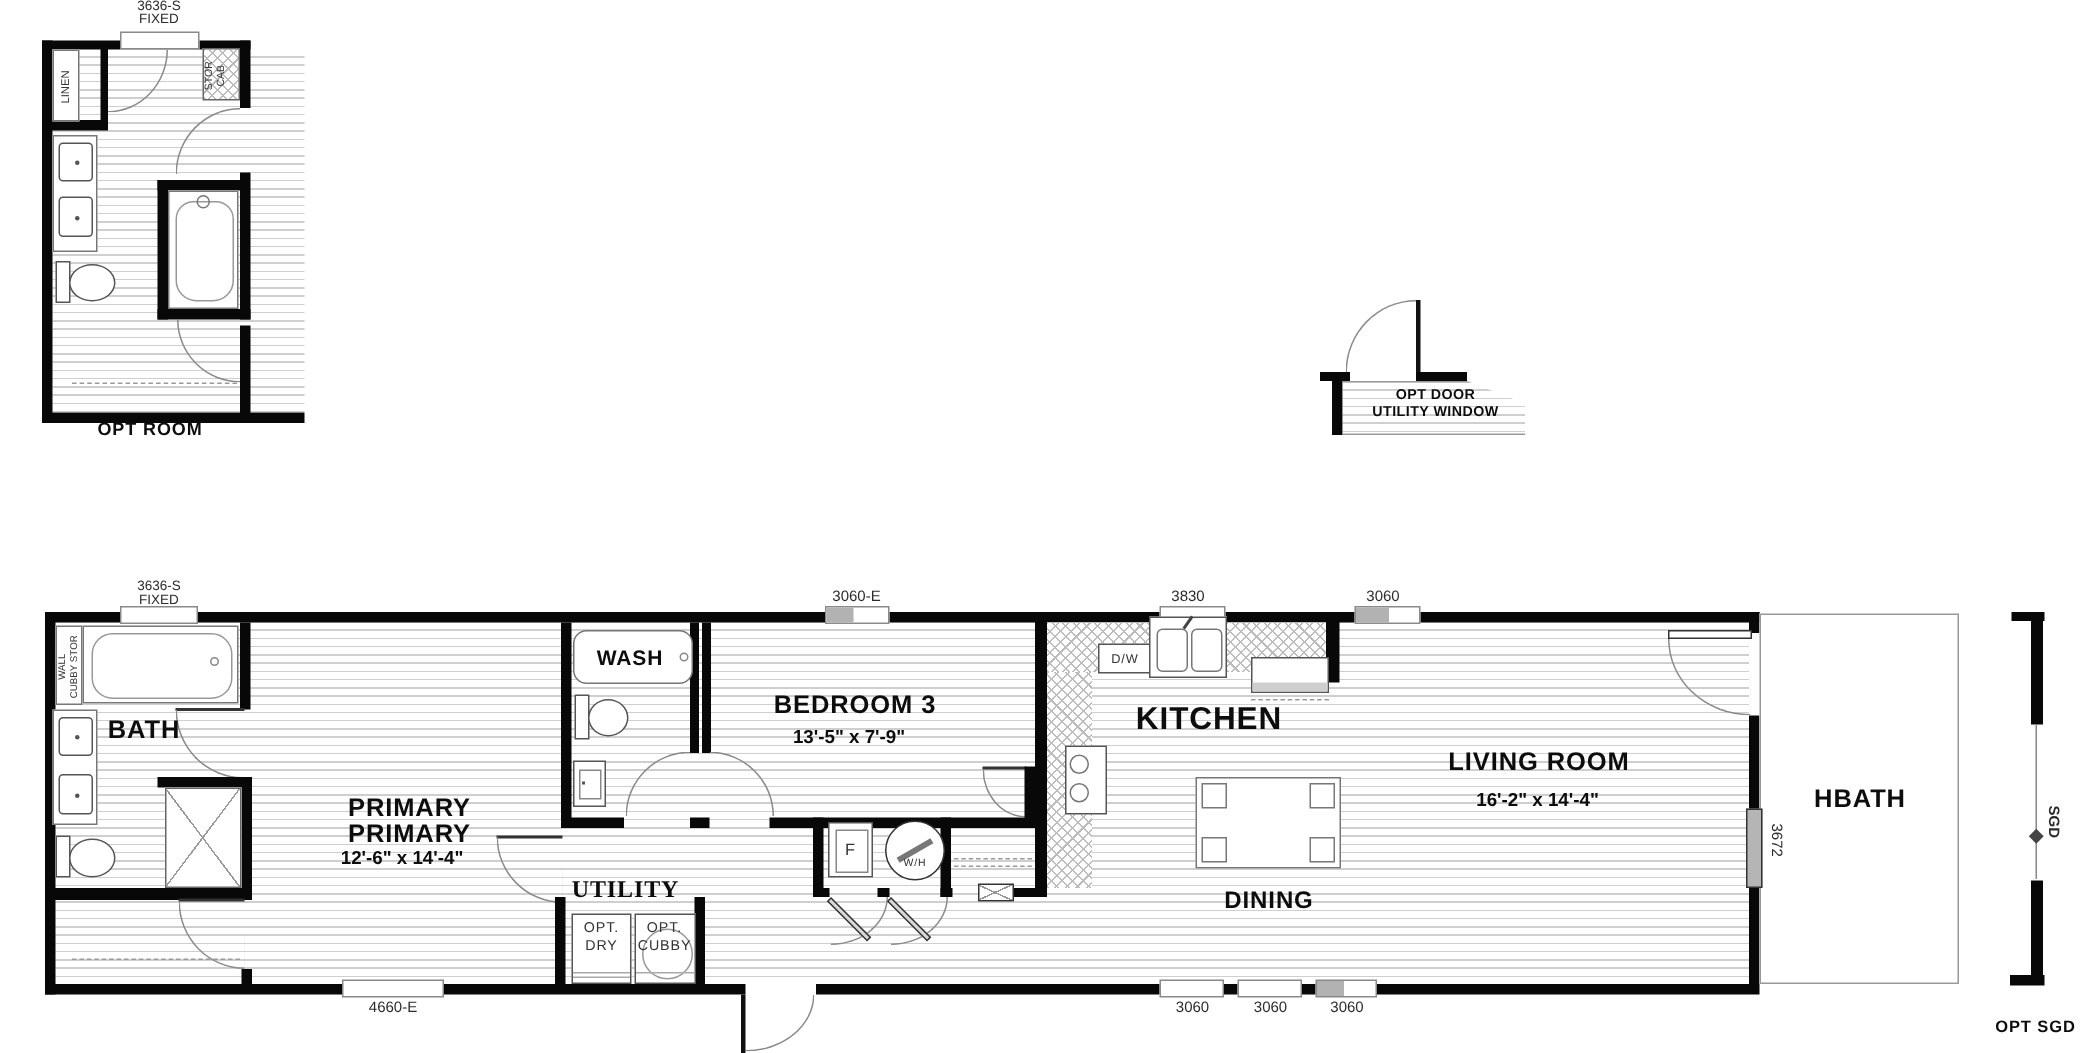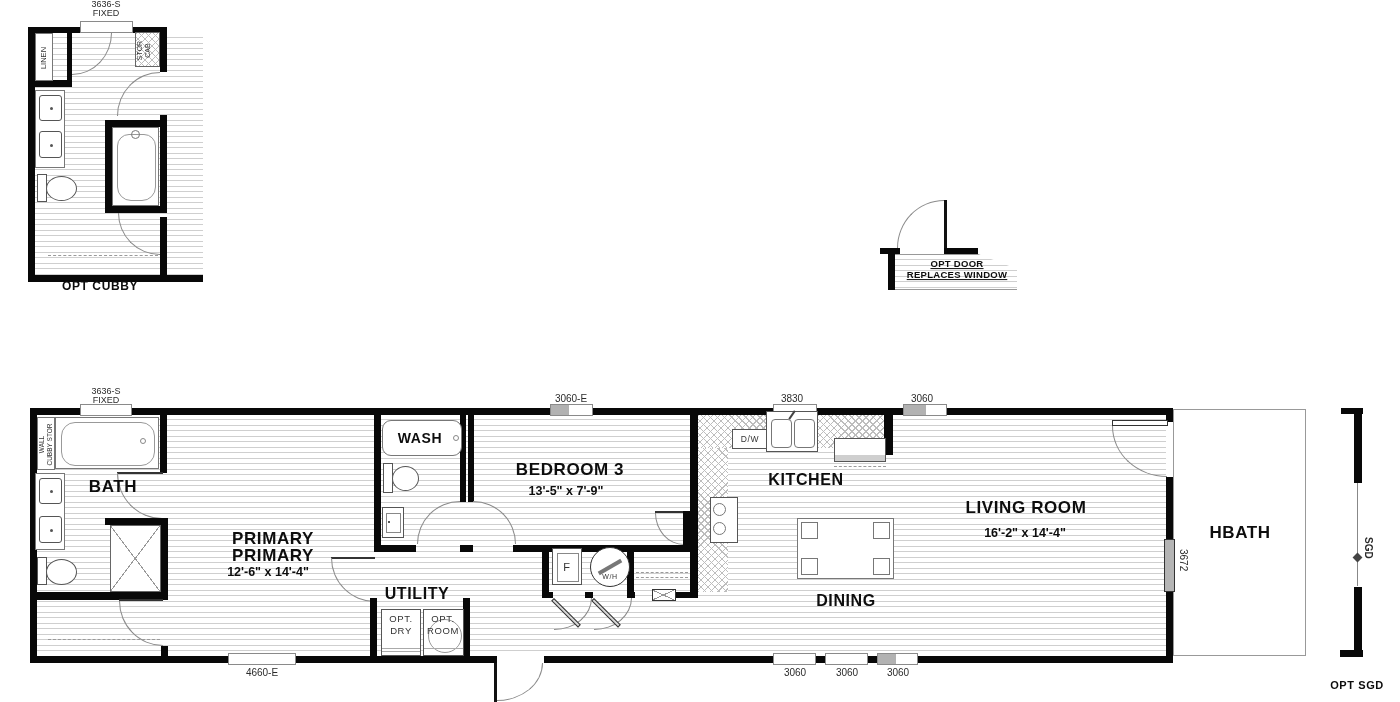--- a/index.html
+++ b/index.html
@@ -75,30 +75,30 @@
 </div>
 <div class="box" style="left:37px;top:174px;width:10px;height:28px;"></div>
 <div class="box" style="left:46px;top:176px;width:31px;height:25px;border-radius:50%;"></div>
 
 <div class="box nob" style="left:112px;top:127px;width:47px;height:79px;">
   <div class="abs" style="left:4px;top:6px;width:37px;height:65px;border:1px solid #999;border-radius:12px 12px 14px 14px;"></div>
   <div class="abs" style="left:18px;top:2px;width:7px;height:7px;border:1px solid #777;border-radius:50%;"></div>
 </div>
 <div class="dash" style="left:48px;top:255px;width:110px;height:1px;"></div>
 
-<div class="lab c" style="left:100px;top:286px;font-size:12px;">OPT CUBBY</div>
+<div class="lab c" style="left:100px;top:286px;font-size:12px;">OPT ROOM</div>
 
 <div class="leaf" style="left:944px;top:200px;width:3px;height:48px;background:#111;"></div>
 <div class="arc tl" style="left:897px;top:200px;width:47px;height:48px;"></div>
 <div class="wall" style="left:880px;top:248px;width:20px;height:6px;"></div>
 <div class="wall" style="left:944px;top:248px;width:34px;height:6px;"></div>
 <div class="wall" style="left:888px;top:254px;width:7px;height:36px;"></div>
 <div class="floor" style="left:895px;top:254px;width:122px;height:36px;clip-path:polygon(0 0,68% 0,100% 42%,100% 100%,0 100%);border-top:1px solid #999;border-bottom:1px solid #999;box-sizing:border-box;"></div>
-<div class="lab c" style="left:957px;top:270px;font-size:9.5px;line-height:1.15;letter-spacing:0.3px;text-decoration:underline;">
-  <span>OPT DOOR</span><br><span>REPLACES WINDOW</span>
+<div class="lab c" style="left:957px;top:270px;font-size:9.5px;line-height:1.15;letter-spacing:0.3px;">
+  <span>OPT DOOR</span><br><span>UTILITY WINDOW</span>
 </div>
 
 <div class="floor" style="left:37px;top:415px;width:1129px;height:241px;"></div>
 <div class="wall" style="left:30px;top:408px;width:1143px;height:7px;"></div>
 <div class="wall" style="left:30px;top:656px;width:1143px;height:7px;"></div>
 <div class="wall" style="left:30px;top:408px;width:7px;height:255px;"></div>
 <div class="wall" style="left:1166px;top:408px;width:7px;height:14px;"></div>
 <div class="wall" style="left:1166px;top:477px;width:7px;height:63px;"></div>
 <div class="wall" style="left:1166px;top:591px;width:7px;height:65px;"></div>
 
@@ -152,21 +152,21 @@
 
 <div class="box nob" style="left:37px;top:417px;width:18px;height:53px;">
   <div class="rotin" style="left:-18px;top:18px;width:53px;height:17px;font-size:6.5px;line-height:1.25;">
     <span>WALL</span><br><span>CUBBY STOR</span>
   </div>
 </div>
 <div class="box nob" style="left:55px;top:417px;width:104px;height:52px;">
   <div class="abs" style="left:5px;top:4px;width:92px;height:42px;border:1px solid #999;border-radius:14px;"></div>
   <div class="abs" style="left:84px;top:20px;width:4px;height:4px;border:1px solid #888;border-radius:50%;"></div>
 </div>
-<div class="lab c" style="left:96px;top:487px;font-size:17px;margin-left:17px;">BATH</div>
+<div class="lab c" style="left:96px;top:487px;font-size:17px;">BATH</div>
 <div class="box nob" style="left:35px;top:473px;width:30px;height:77px;"></div>
 <div class="box" style="left:39px;top:478px;width:23px;height:26px;border-radius:3px;">
   <div class="abs" style="left:10px;top:11px;width:3px;height:3px;background:#555;border-radius:50%;"></div>
 </div>
 <div class="box" style="left:39px;top:516px;width:23px;height:27px;border-radius:3px;">
   <div class="abs" style="left:10px;top:12px;width:3px;height:3px;background:#555;border-radius:50%;"></div>
 </div>
 <div class="box" style="left:37px;top:557px;width:10px;height:28px;"></div>
 <div class="box" style="left:46px;top:559px;width:31px;height:26px;border-radius:50%;"></div>
 
@@ -196,36 +196,36 @@
   <div class="abs" style="left:3px;top:5px;width:13px;height:18px;border:1px solid #888;"></div>
   <div class="abs" style="left:5px;top:13px;width:2px;height:2px;background:#555;"></div>
 </div>
 
 <div class="lab c" style="left:570px;top:470px;font-size:17px;">BEDROOM 3</div>
 <div class="dim c" style="left:566px;top:491px;">13'-5" x  7'-9"</div>
 <div class="leaf" style="left:655px;top:511px;width:29px;height:2px;"></div>
 <div class="arc bl" style="left:655px;top:513px;width:29px;height:32px;"></div>
 <div class="wall" style="left:683px;top:511px;width:9px;height:37px;"></div>
 
-<div class="lab c" style="left:417px;top:594px;font-size:16px;">UTILITY</div>
+<div class="lab c" style="left:417px;top:594px;font-size:16px;font-family:Liberation Serif, serif;">UTILITY</div>
 <div class="wall" style="left:370px;top:598px;width:7px;height:58px;"></div>
 <div class="wall" style="left:463px;top:598px;width:7px;height:58px;"></div>
 <div class="box" style="left:381px;top:609px;width:40px;height:47px;">
   <div class="abs" style="left:0;bottom:6px;width:100%;border-top:1px solid #aaa;"></div>
   <div class="abs" style="left:0;bottom:3px;width:100%;border-top:1px solid #aaa;"></div>
 </div>
 <div class="lab c" style="left:401px;top:625px;font-size:9.5px;font-weight:normal;color:#333;line-height:1.25;">
   <span>OPT.</span><br><span>DRY</span>
 </div>
 <div class="box" style="left:423px;top:609px;width:41px;height:47px;">
   <div class="abs" style="left:4px;top:9px;width:32px;height:32px;border:1px solid #999;border-radius:50%;"></div>
   <div class="abs" style="left:0;bottom:6px;width:100%;border-top:1px solid #aaa;"></div>
 </div>
 <div class="lab c" style="left:443px;top:625px;font-size:9.5px;font-weight:normal;color:#333;line-height:1.25;">
-  <span>OPT.</span><br><span>ROOM</span>
+  <span>OPT.</span><br><span>CUBBY</span>
 </div>
 
 <div class="wall" style="left:542px;top:545px;width:7px;height:53px;"></div>
 <div class="wall" style="left:627px;top:545px;width:7px;height:53px;"></div>
 <div class="wall" style="left:545px;top:592px;width:8px;height:6px;"></div>
 <div class="wall" style="left:585px;top:592px;width:8px;height:6px;"></div>
 <div class="wall" style="left:627px;top:592px;width:8px;height:6px;"></div>
 <div class="box" style="left:552px;top:548px;width:30px;height:37px;">
   <div class="abs" style="left:4px;top:4px;width:20px;height:27px;border:1px solid #888;"></div>
 </div>
@@ -257,21 +257,21 @@
   <div class="abs" style="left:24px;top:-2px;width:2px;height:10px;background:#444;transform:rotate(35deg);"></div>
 </div>
 <div class="box" style="left:834px;top:438px;width:52px;height:24px;">
   <div class="abs" style="left:0;bottom:0;width:100%;height:6px;background:#cfcfcf;"></div>
 </div>
 <div class="dash" style="left:834px;top:466px;width:52px;height:1px;"></div>
 <div class="box" style="left:710px;top:497px;width:28px;height:46px;">
   <div class="abs" style="left:2px;top:5px;width:11px;height:11px;border:1px solid #777;border-radius:50%;"></div>
   <div class="abs" style="left:2px;top:24px;width:11px;height:11px;border:1px solid #777;border-radius:50%;"></div>
 </div>
-<div class="lab c" style="left:806px;top:480px;font-size:16px;">KITCHEN</div>
+<div class="lab c" style="left:806px;top:480px;font-size:21px;">KITCHEN</div>
 
 <div class="box nob" style="left:797px;top:518px;width:97px;height:61px;">
   <div class="abs" style="left:3px;top:3px;width:15px;height:15px;border:1px solid #777;"></div>
   <div class="abs" style="right:3px;top:3px;width:15px;height:15px;border:1px solid #777;"></div>
   <div class="abs" style="left:3px;bottom:3px;width:15px;height:15px;border:1px solid #777;"></div>
   <div class="abs" style="right:3px;bottom:3px;width:15px;height:15px;border:1px solid #777;"></div>
 </div>
 <div class="lab c" style="left:846px;top:601px;font-size:16px;">DINING</div>
 
 <div class="lab c" style="left:1026px;top:508px;font-size:17px;">LIVING ROOM</div>

